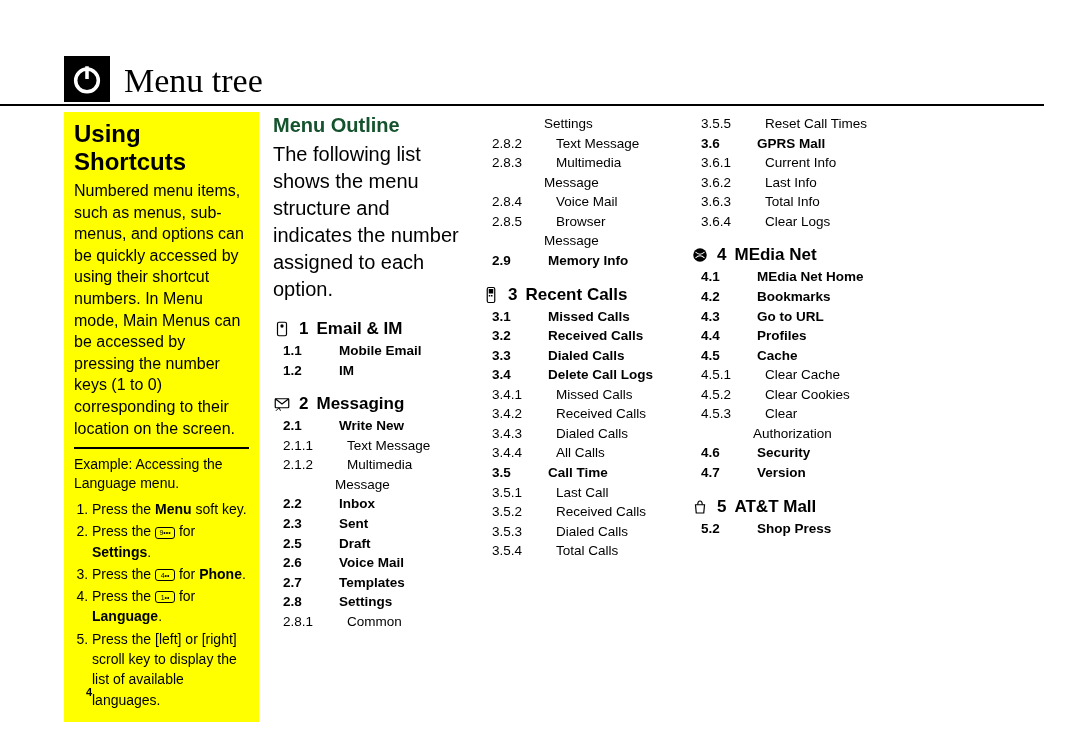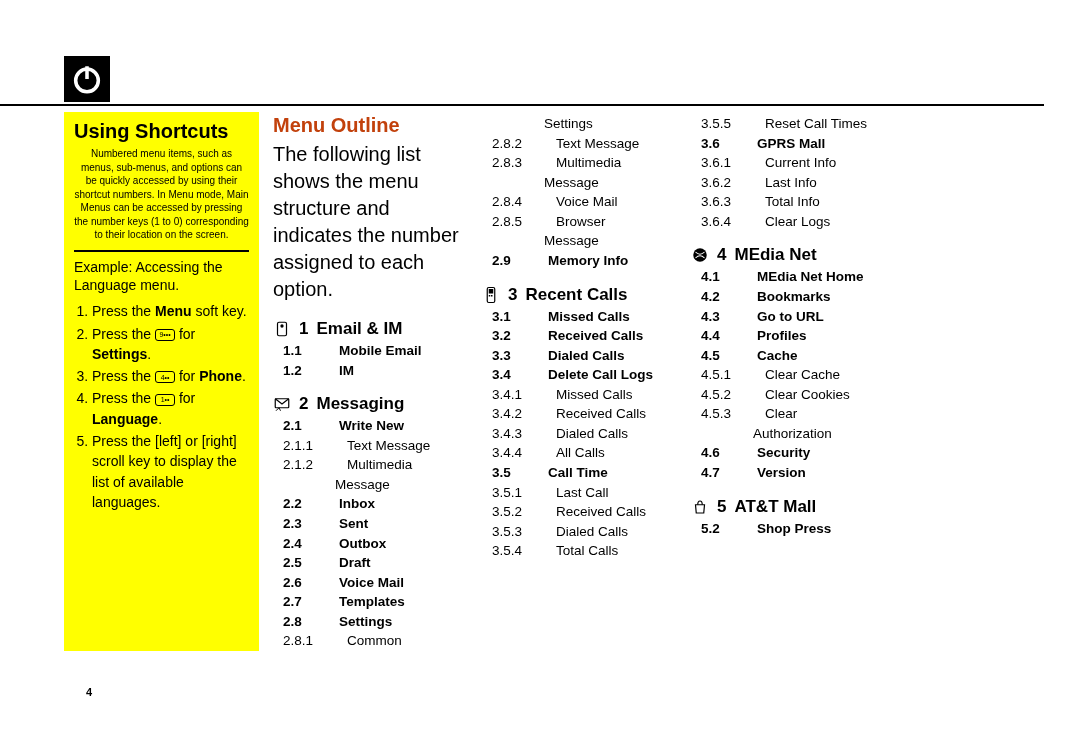--- a/index.html
+++ b/index.html
@@ -58,28 +58,27 @@
   }
 
   .highlight-box {
     background: var(--yellow);
     width: 195px;
     padding: 8px 10px 10px 10px;
   }
   .hb-heading {
     font-family: "Trebuchet MS", Arial, sans-serif;
     font-weight: 700;
-    font-size: 20px;
+    font-size: 24px;
     color: #000;
     margin-bottom: 4px;
   }
   .hb-body {
-    font-size: 10px;
+    font-size: 16px;
     line-height: 1.35;
-    text-align: center;
   }
   .hb-rule {
     border-top: 2px solid #000;
     margin: 8px 0 6px 0;
   }
   .hb-example { font-size: 14px; line-height: 1.35; }
   .hb-steps {
     margin: 6px 0 0 0;
     padding-left: 18px;
     font-size: 14px;
@@ -111,21 +110,21 @@
   }
 
   .outline-col {
     width: 195px;
     padding-top: 2px;
   }
   .mo-heading {
     font-family: "Trebuchet MS", Arial, sans-serif;
     font-weight: 700;
     font-size: 20px;
-    color: #c2410c;
+    color: #14532d;
     margin-bottom: 4px;
   }
   .mo-intro {
     font-size: 20px;
     line-height: 1.35;
     margin-bottom: 16px;
   }
 
   .section-row {
     display: flex;
@@ -159,20 +158,21 @@
 
 <div class="page">
 
   <div class="title-bar">
     <div class="power-tile">
       <svg viewBox="0 0 24 24">
           <circle cx="12" cy="13" r="8" fill="none" stroke="#fff" stroke-width="2.5"></circle>
           <line x1="12" y1="3" x2="12" y2="12" stroke="#fff" stroke-width="2.5"></line>
         </svg>
     </div>
+    <span class="title-text">Menu tree</span>
   </div>
 
   <div class="columns">
 
     <div class="highlight-box">
       <div class="hb-heading">Using Shortcuts</div>
       <div class="hb-body">Numbered menu items, such as menus, sub-menus, and options can be quickly accessed by using their shortcut numbers. In Menu mode, Main Menus can be accessed by pressing the number keys (1 to 0) corresponding to their location on the screen.</div>
       <div class="hb-rule"></div>
       <div class="hb-example">Example: Accessing the Language menu.</div>
       <ol class="hb-steps">
@@ -244,24 +244,20 @@
         <div class="continuation">Message</div>
         <div class="row bold indent0">
             <span class="num">2.2</span>
             <span class="lbl">Inbox</span>
           </div>
         <div class="row bold indent0">
             <span class="num">2.3</span>
             <span class="lbl">Sent</span>
           </div>
         <div class="row bold indent0">
-            <span class="num">2.4</span>
-            <span class="lbl">Outbox</span>
-          </div>
-        <div class="row bold indent0">
             <span class="num">2.5</span>
             <span class="lbl">Draft</span>
           </div>
         <div class="row bold indent0">
             <span class="num">2.6</span>
             <span class="lbl">Voice Mail</span>
           </div>
         <div class="row bold indent0">
             <span class="num">2.7</span>
             <span class="lbl">Templates</span>

